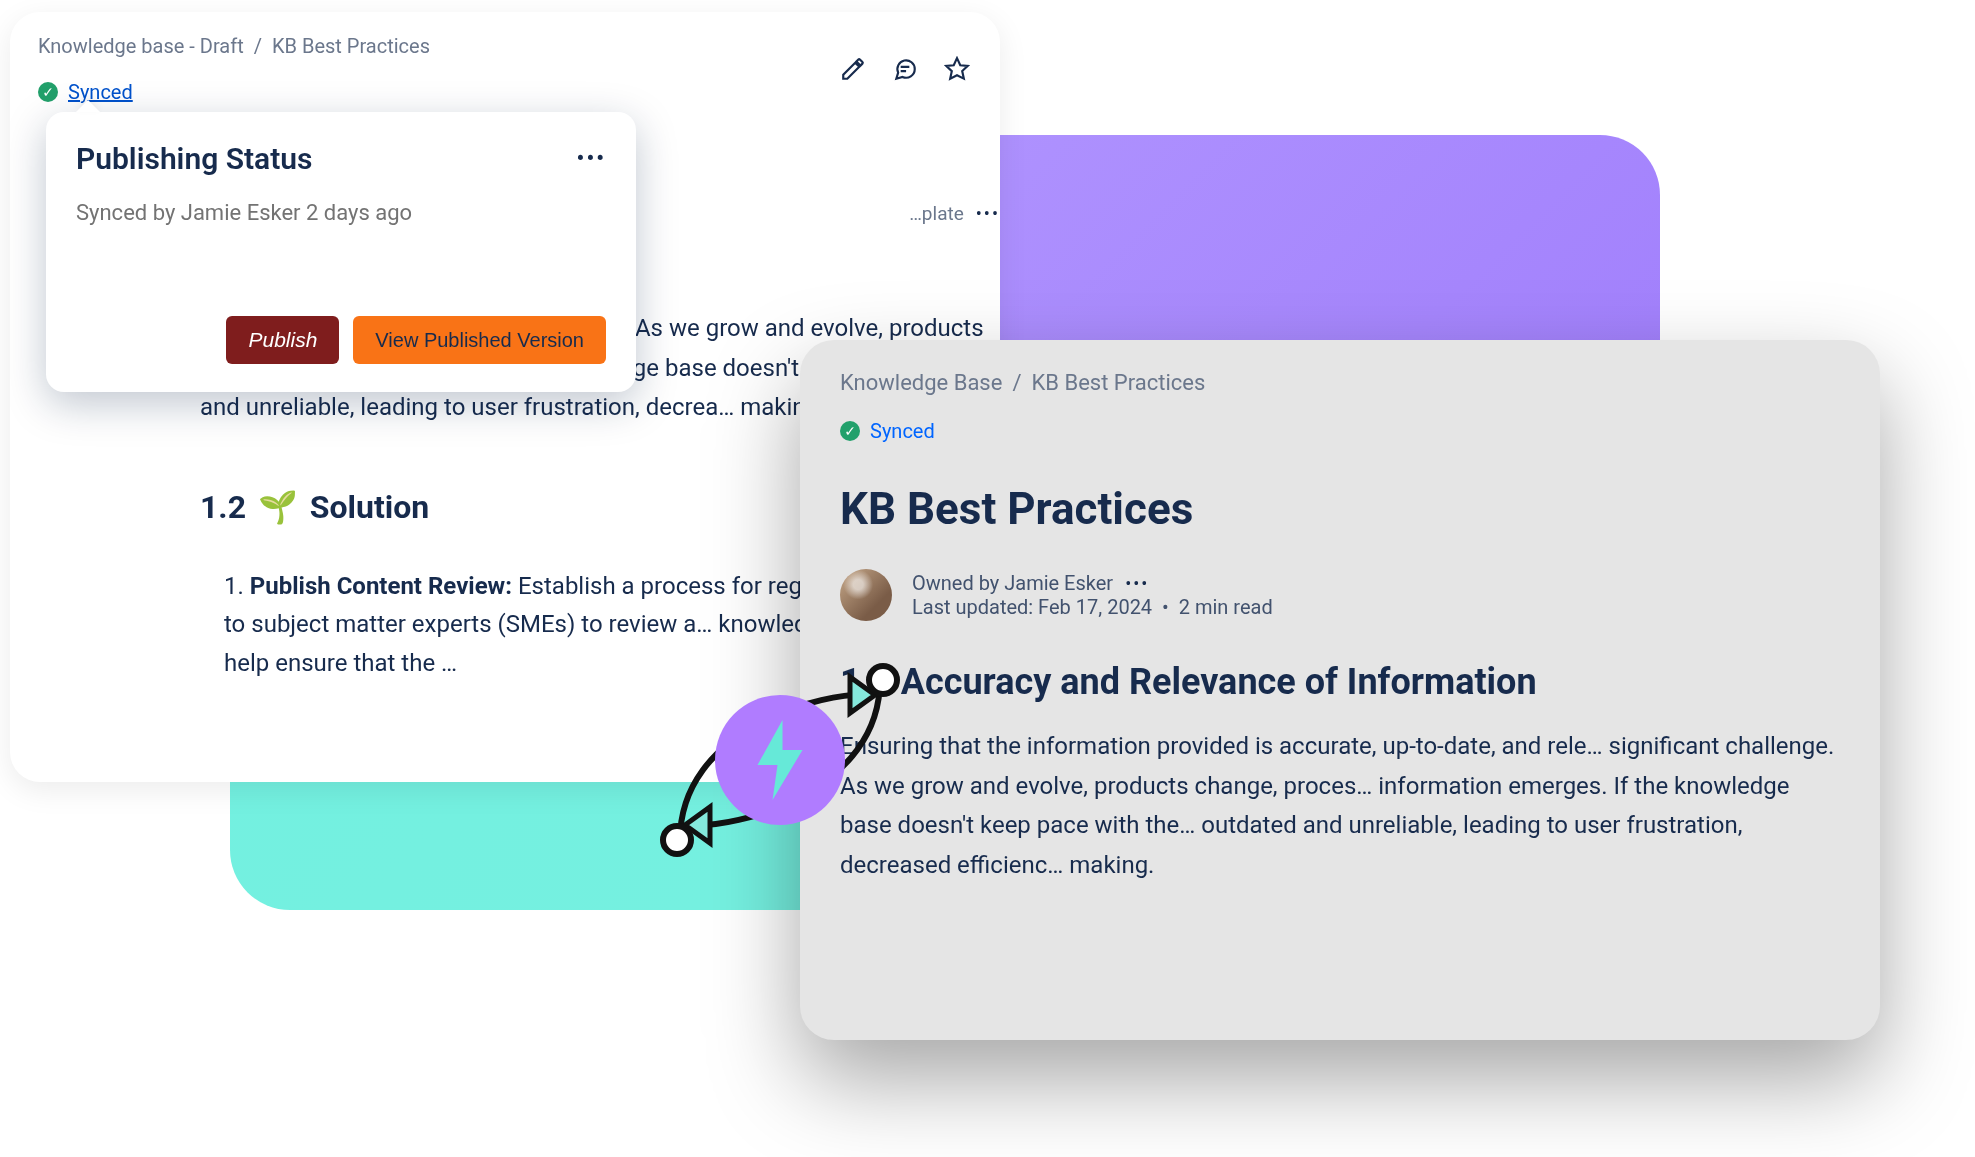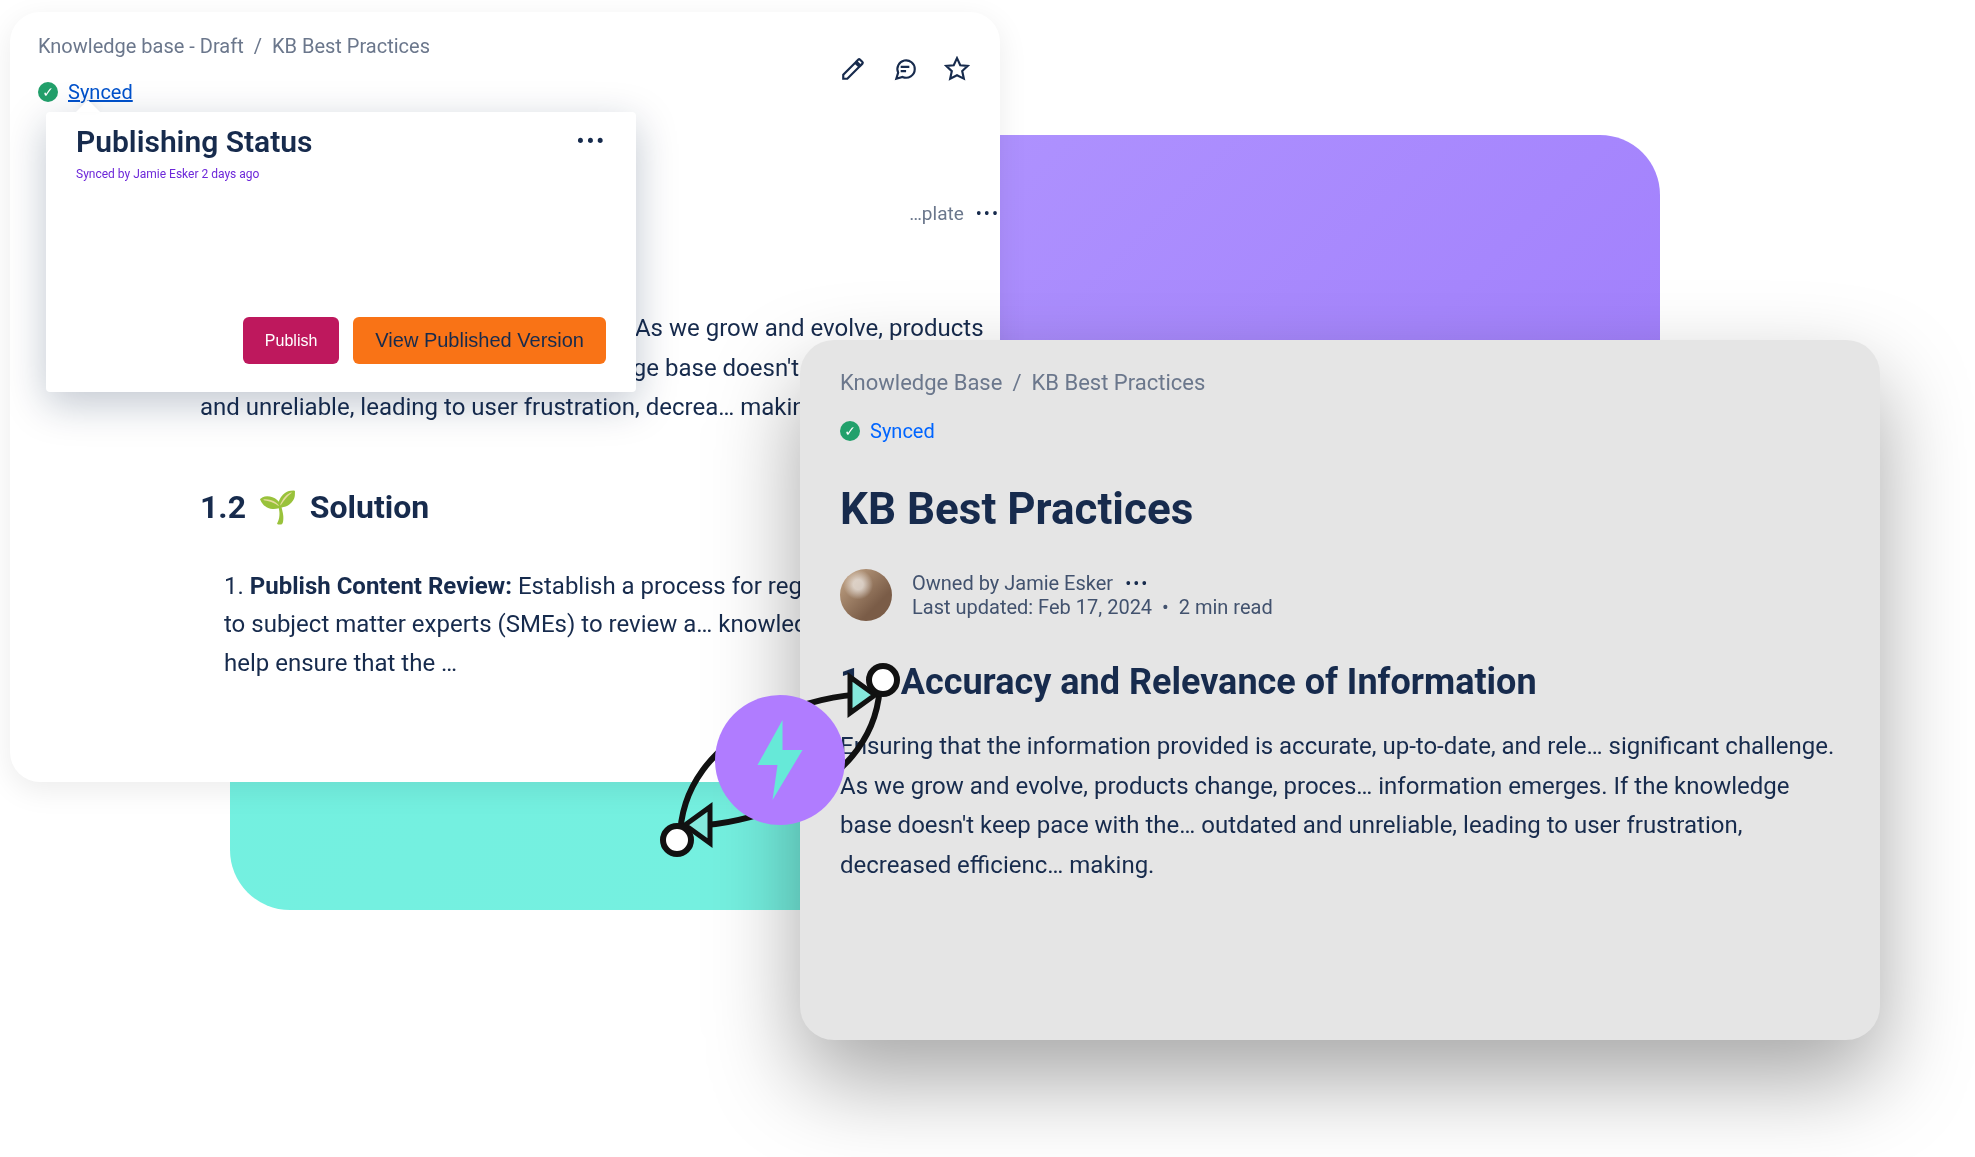--- a/index.html
+++ b/index.html
@@ -45,37 +45,37 @@
   .check { width:20px; height:20px; border-radius:50%; background:#22a06b; color:#fff; display:flex; align-items:center; justify-content:center; font-size:14px; }
   .synced-link { color:#0052cc; text-decoration: underline; cursor:pointer; }
   .synced-link-plain { color:#0065ff; cursor:pointer; }
 
   
   .popover {
     position:absolute;
     left: 36px; top: 100px;
     width: 590px; height: 280px;
     background:#fff;
-    border-radius: 4px;
+    border-radius: 18px;
     box-shadow: 0 12px 40px rgba(9,30,66,.25);
-    padding: 12px 30px;
+    padding: 29px 30px;
     z-index: 50;
   }
   .popover::before {
     content:""; position:absolute; left:30px; top:-12px;
     border-left:12px solid transparent;
     border-right:12px solid transparent;
     border-bottom:12px solid #fff;
     filter: drop-shadow(0 -3px 3px rgba(0,0,0,.06));
   }
   .popover-title { font-size: 30px; font-weight: 600; color:#172b4d; display:flex; justify-content:space-between; align-items:center; }
   .dots { font-size: 22px; color:#172b4d; letter-spacing:2px; cursor:pointer; }
-  .popover-sub { margin-top:8px; font-size:12px; color:#6d28d9; }
+  .popover-sub { margin-top:24px; font-size:22px; color:#737373; }
   .popover-actions { position:absolute; right:30px; bottom:28px; display:flex; gap:14px; }
-  .btn-primary { background:#be185d; color:#fff; border:none; border-radius:6px; padding:12px 22px; font-size:16px; font-weight:500; cursor:pointer; }
+  .btn-primary { background:#7f1d1d; color:#fff; border:none; border-radius:6px; padding:12px 22px; font-size:21px; font-weight:500; cursor:pointer;font-style:italic; }
   .btn-secondary { background:#f97316; color:#172b4d; border:none; border-radius:6px; padding:12px 22px; font-size:20px; font-weight:500; cursor:pointer; }
 
   .card1-body { position:absolute; left: 190px; top: 190px; right: 0; color:#172b4d; }
   .card1 .meta-right { font-size:19px; color:#6b778c; display:flex; gap:12px; align-items:center; margin-bottom:22px; margin-left:440px;justify-content:flex-end;}
   .h2 { font-size:32px; font-weight:700; color:#172b4d; margin-bottom:24px; }
   .para { font-size:24px; line-height:1.65; color:#172b4d; }
   .h3 { font-size:32px; font-weight:700; margin-top:60px; margin-bottom:41px; display:flex; gap:12px; align-items:center; }
   .ol-item { font-size:24px; line-height:1.6; margin-left:24px; }
   .ol-item .bold { font-weight:700; }
 

